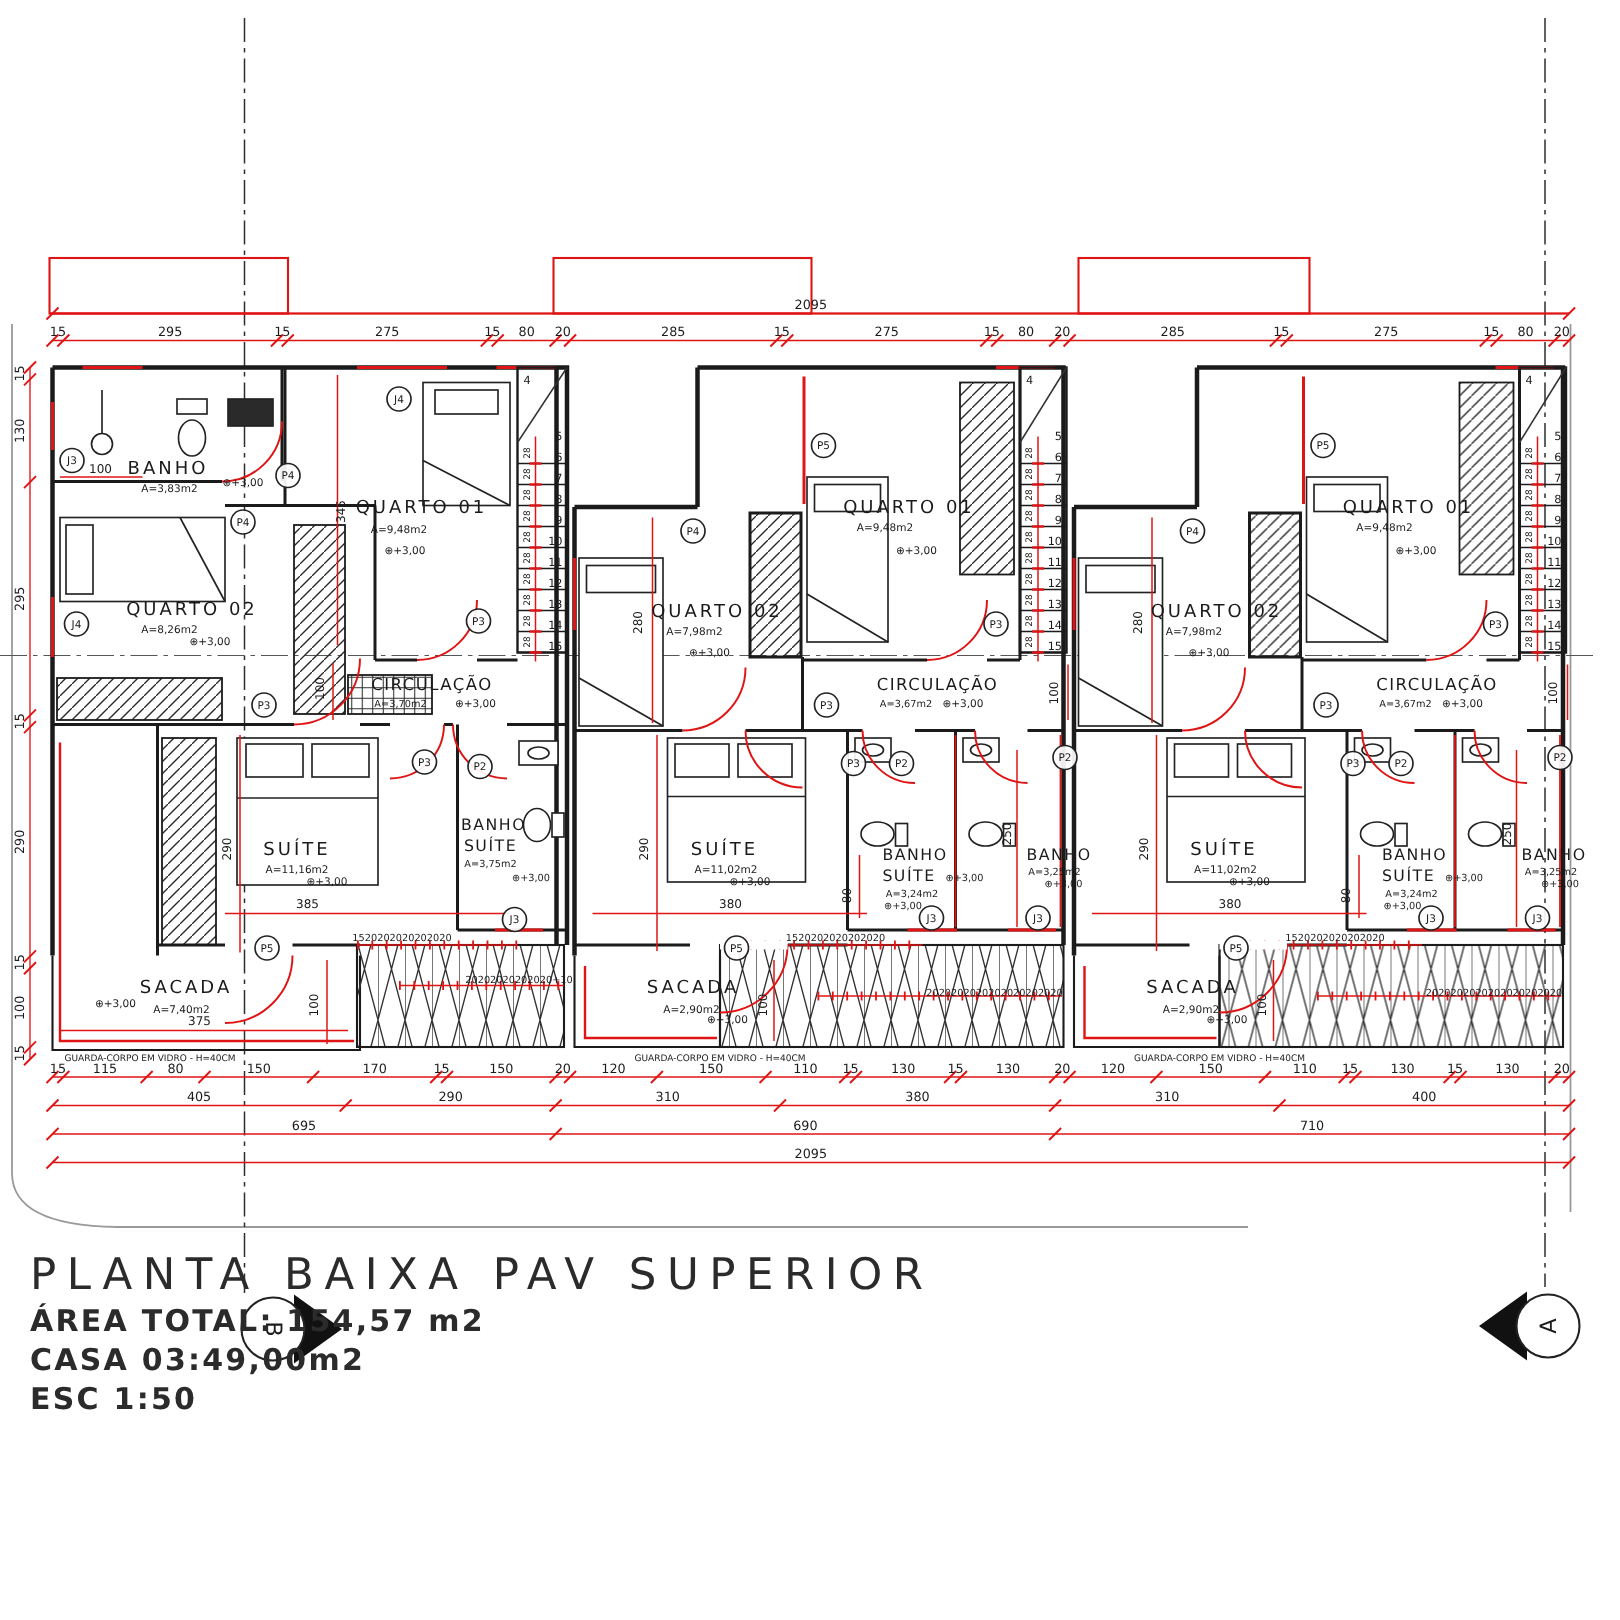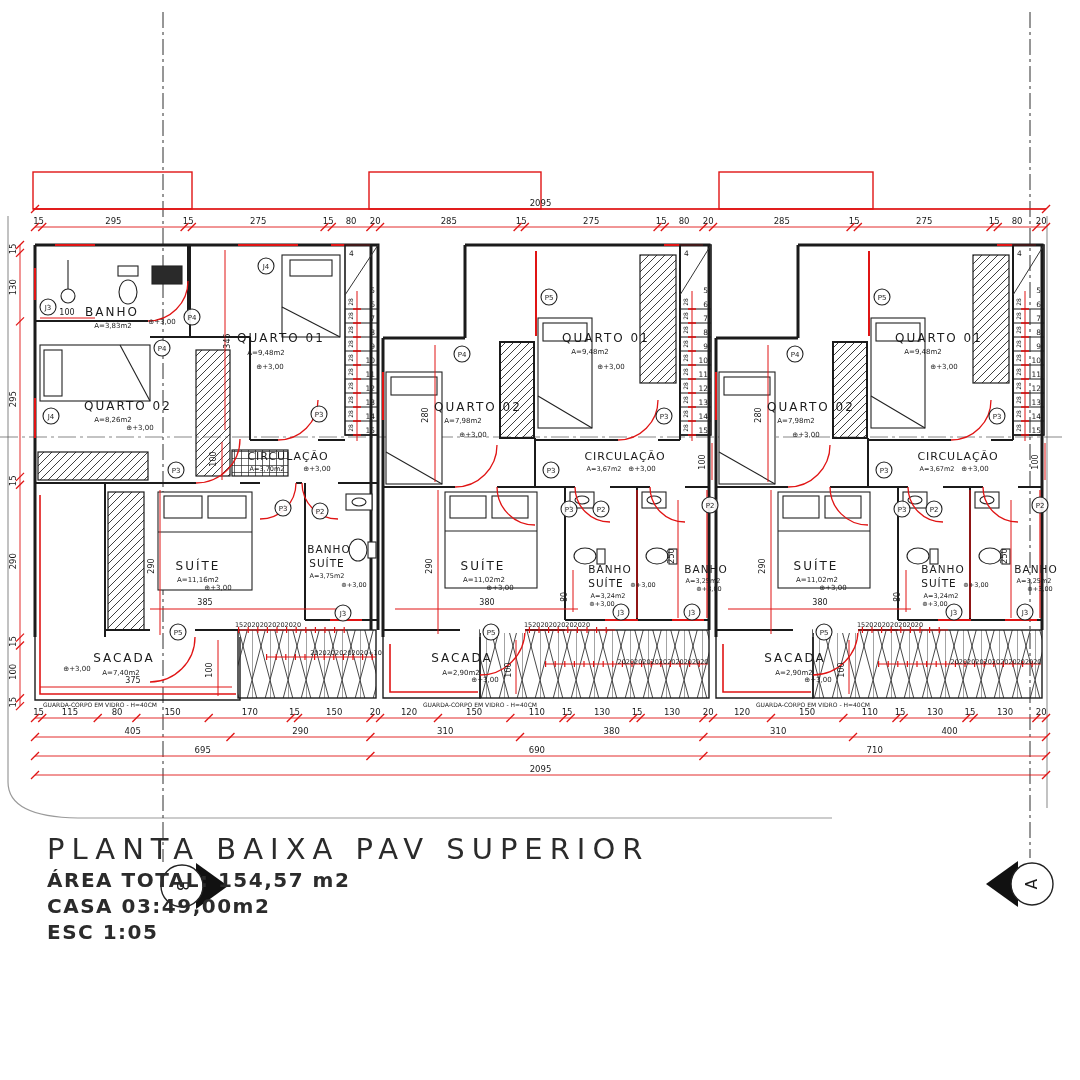--- a/index.html
+++ b/index.html
@@ -1,19 +1,19 @@
 <!DOCTYPE html>
 <html><head>
 <meta charset="utf-8">
 <style>
   html,body{margin:0;padding:0;background:#fff;}
   #stage{position:relative;width:1080px;height:1080px;background:#fff;overflow:hidden;
          font-family:"DejaVu Sans",sans-serif;}
   svg text{font-family:"DejaVu Sans",sans-serif;fill:#1b1b1b;}
-  .titleblock{position:absolute;left:20px;top:832px;color:#2b2b2b;margin-left:27px;}
+  .titleblock{position:absolute;left:20px;top:832px;color:#2b2b2b;}
   .titleblock .bigtitle{font-size:29px;letter-spacing:7px;font-weight:400;white-space:nowrap;}
   .titleblock .tline{font-size:20px;letter-spacing:1.5px;margin-top:2px;white-space:nowrap;font-weight:bold;}
   .titleblock .tline:first-of-type{margin-top:8px;}
 </style>
 </head>
 <body>
 
 <div id="stage">
 
 <svg id="plan" width="1080" height="1080" viewBox="0 0 1080 1080">
@@ -685,16 +685,16 @@
         <text x="1041" y="433" font-size="7.5" text-anchor="end" fill="#1b1b1b">15</text>
         <text x="1019" y="430" font-size="6" text-anchor="middle" fill="#1b1b1b" transform="rotate(-90 1019 428)">28</text>
       </g>
 </svg>
 
 
 <div class="titleblock">
   <div class="bigtitle">PLANTA BAIXA PAV SUPERIOR</div>
   <div class="tline">ÁREA TOTAL: 154,57 m2</div>
   <div class="tline">CASA 03:49,00m2</div>
-  <div class="tline">ESC 1:05</div>
+  <div class="tline">ESC 1:50</div>
 </div>
 
 </div>
 
 </body></html>

